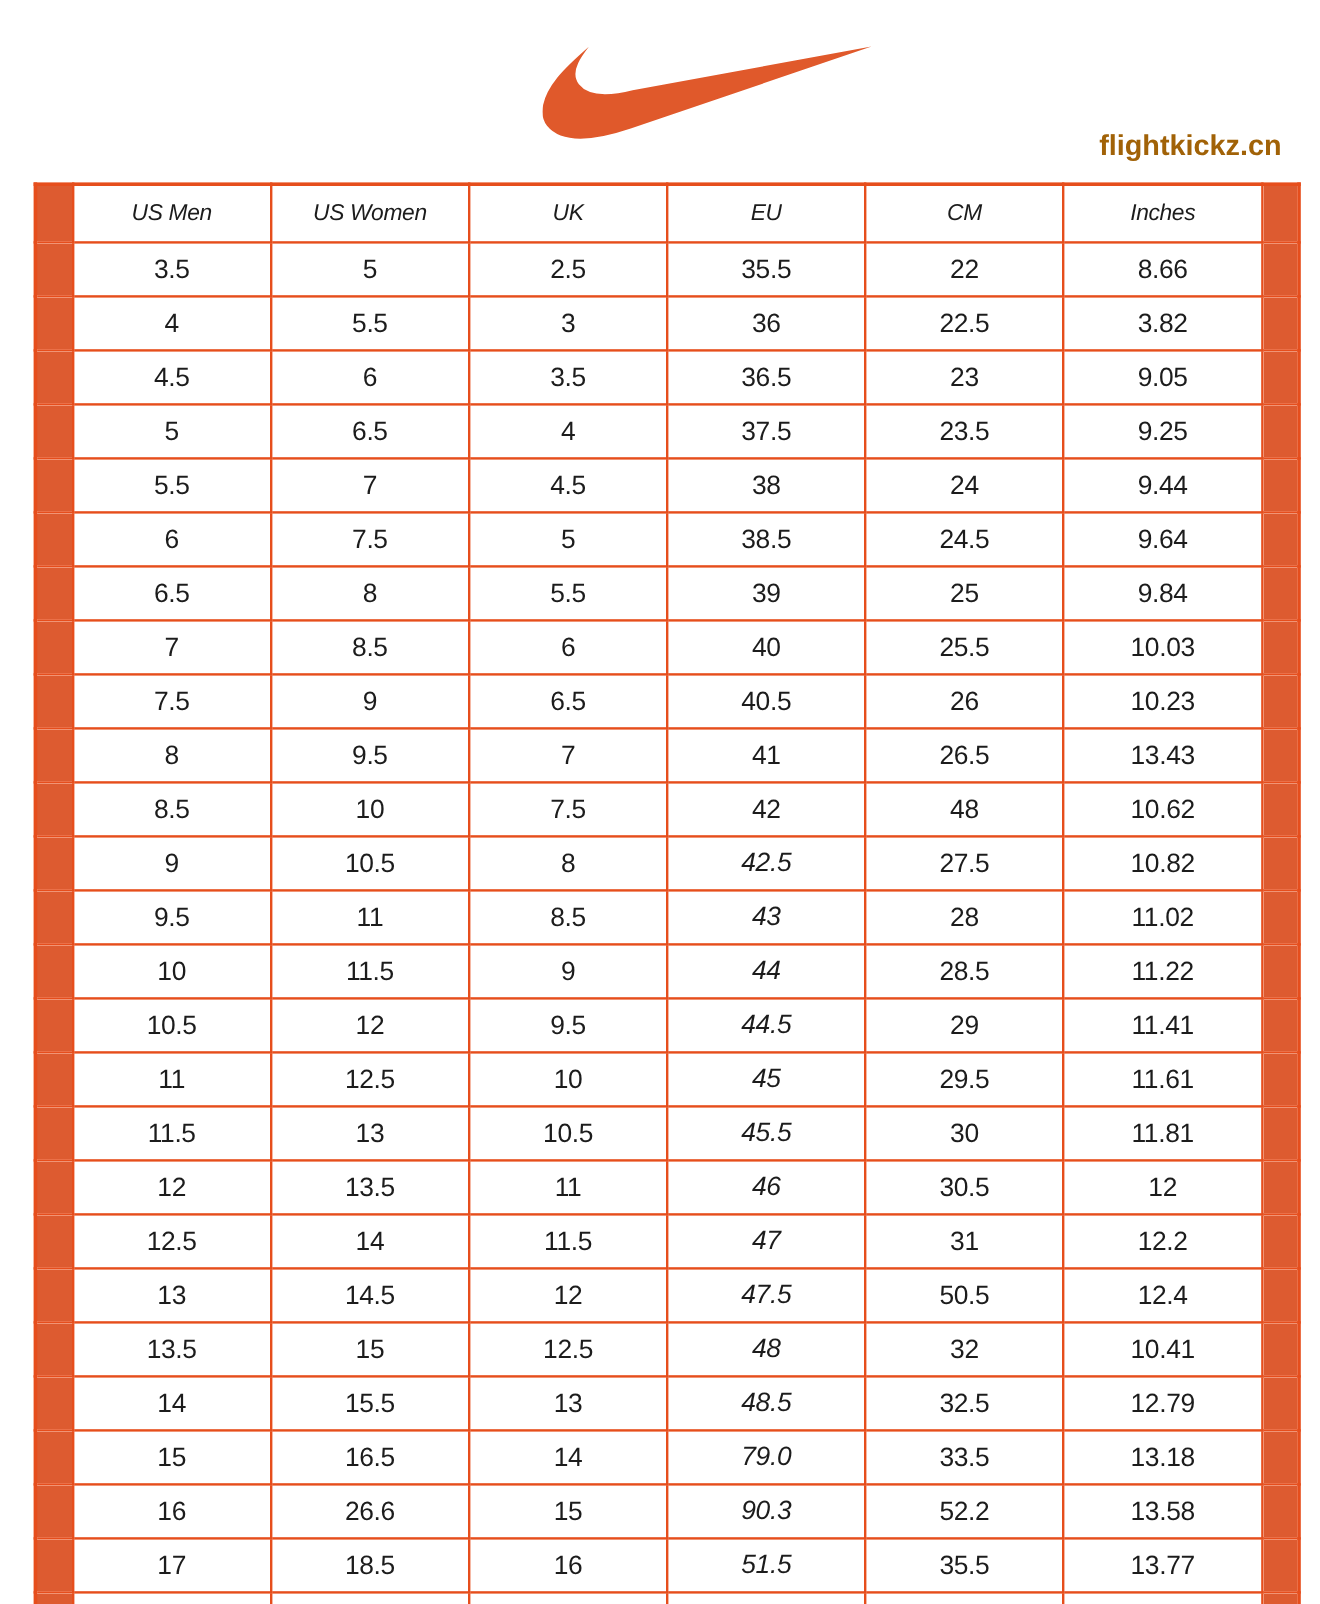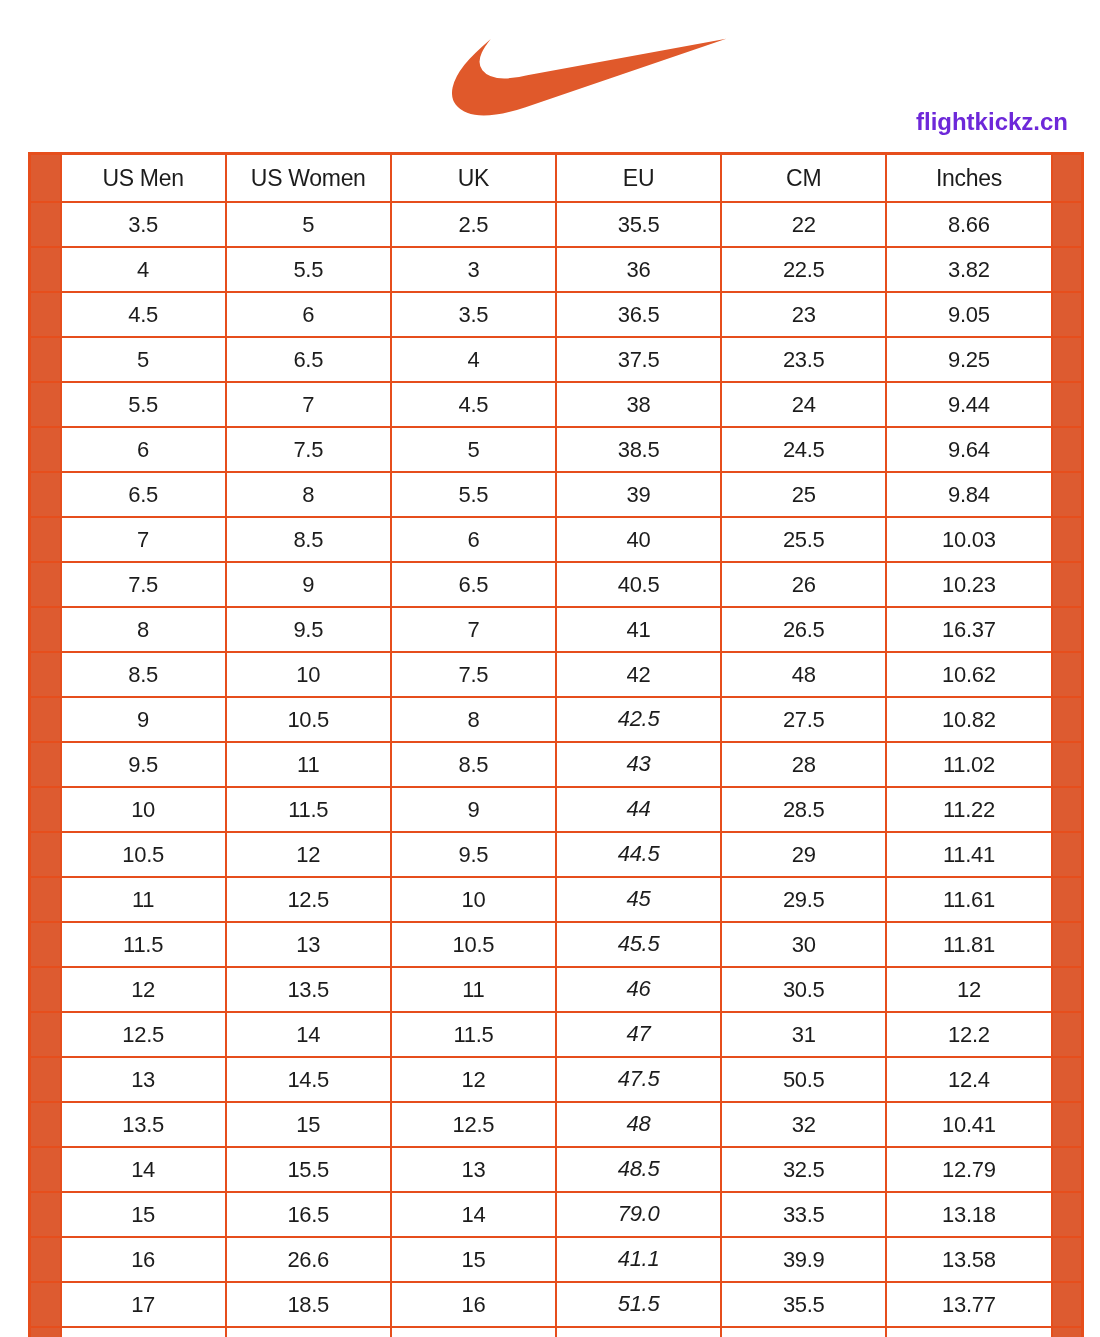--- a/index.html
+++ b/index.html
@@ -16,37 +16,37 @@
     font-family:"Liberation Sans", sans-serif;
     color:var(--ink);
     overflow:hidden;
   }
   .logo-wrap{
     position:absolute;left:452px;top:26px;width:276px;height:96px;
   }
   .logo-wrap svg{display:block;width:100%;height:100%;}
   .watermark{
     position:absolute;right:32px;top:108px;
-    font-size:24px;font-weight:600;letter-spacing:0px;color:#6d28d9;
+    font-size:24px;font-weight:600;letter-spacing:0px;color:#a16207;
   }
   table.size-chart{
     position:absolute;left:28px;top:152px;
     width:1056px;height:1164px;
     border-collapse:collapse;table-layout:fixed;
     border:3px solid var(--line);
   }
   table.size-chart th, table.size-chart td{
     border:2px solid var(--line);
     text-align:center;vertical-align:middle;
     padding:0;
     font-size:22px;font-weight:400;color:var(--ink);
     letter-spacing:-0.3px;
     white-space:nowrap;overflow:hidden;
   }
-  table.size-chart thead th{height:46px;font-size:23px;}
+  table.size-chart thead th{height:46px;font-size:19px;font-style:italic;}
   table.size-chart tbody td{height:43px;}
   col.bar-col{width:31px;}
   .bar-cell{background:var(--accent);}
   td.raised{vertical-align:top;padding-top:2px;line-height:1.1;font-style:italic;}
 </style>
 </head>
 <body>
 
 <div class="page">
 
@@ -172,21 +172,21 @@
           <td>10.23</td>
           <td class="bar-cell"></td>
         </tr>
         <tr>
           <td class="bar-cell"></td>
           <td>8</td>
           <td>9.5</td>
           <td>7</td>
           <td>41</td>
           <td>26.5</td>
-          <td>16.37</td>
+          <td>13.43</td>
           <td class="bar-cell"></td>
         </tr>
         <tr>
           <td class="bar-cell"></td>
           <td>8.5</td>
           <td>10</td>
           <td>7.5</td>
           <td>42</td>
           <td>48</td>
           <td>10.62</td>
@@ -310,22 +310,22 @@
           <td class="raised">79.0</td>
           <td>33.5</td>
           <td>13.18</td>
           <td class="bar-cell"></td>
         </tr>
         <tr>
           <td class="bar-cell"></td>
           <td>16</td>
           <td>26.6</td>
           <td>15</td>
-          <td class="raised">41.1</td>
-          <td>39.9</td>
+          <td class="raised">90.3</td>
+          <td>52.2</td>
           <td>13.58</td>
           <td class="bar-cell"></td>
         </tr>
         <tr>
           <td class="bar-cell"></td>
           <td>17</td>
           <td>18.5</td>
           <td>16</td>
           <td class="raised">51.5</td>
           <td>35.5</td>

